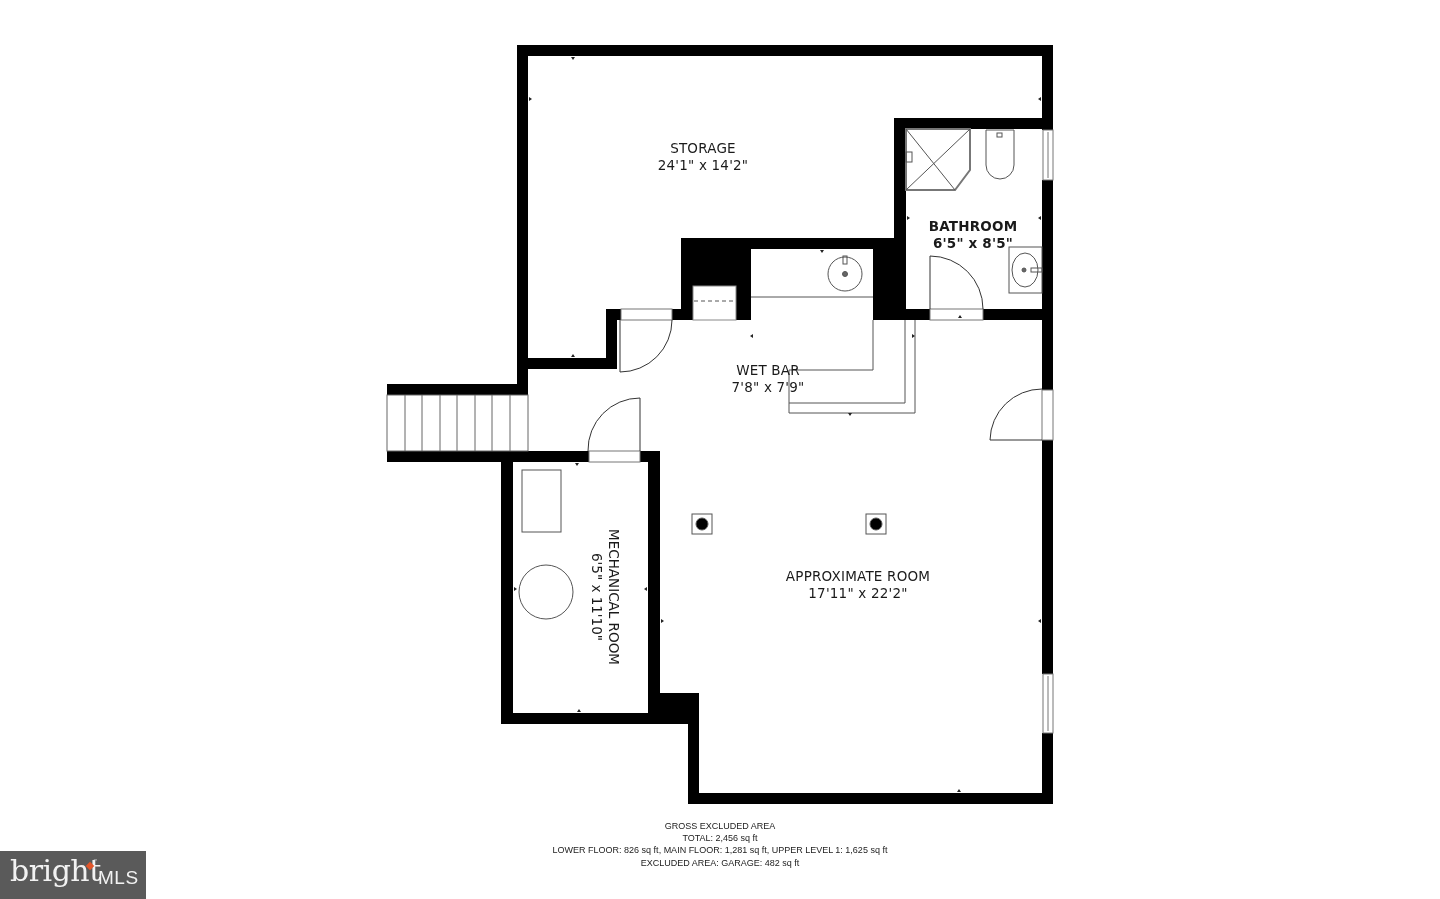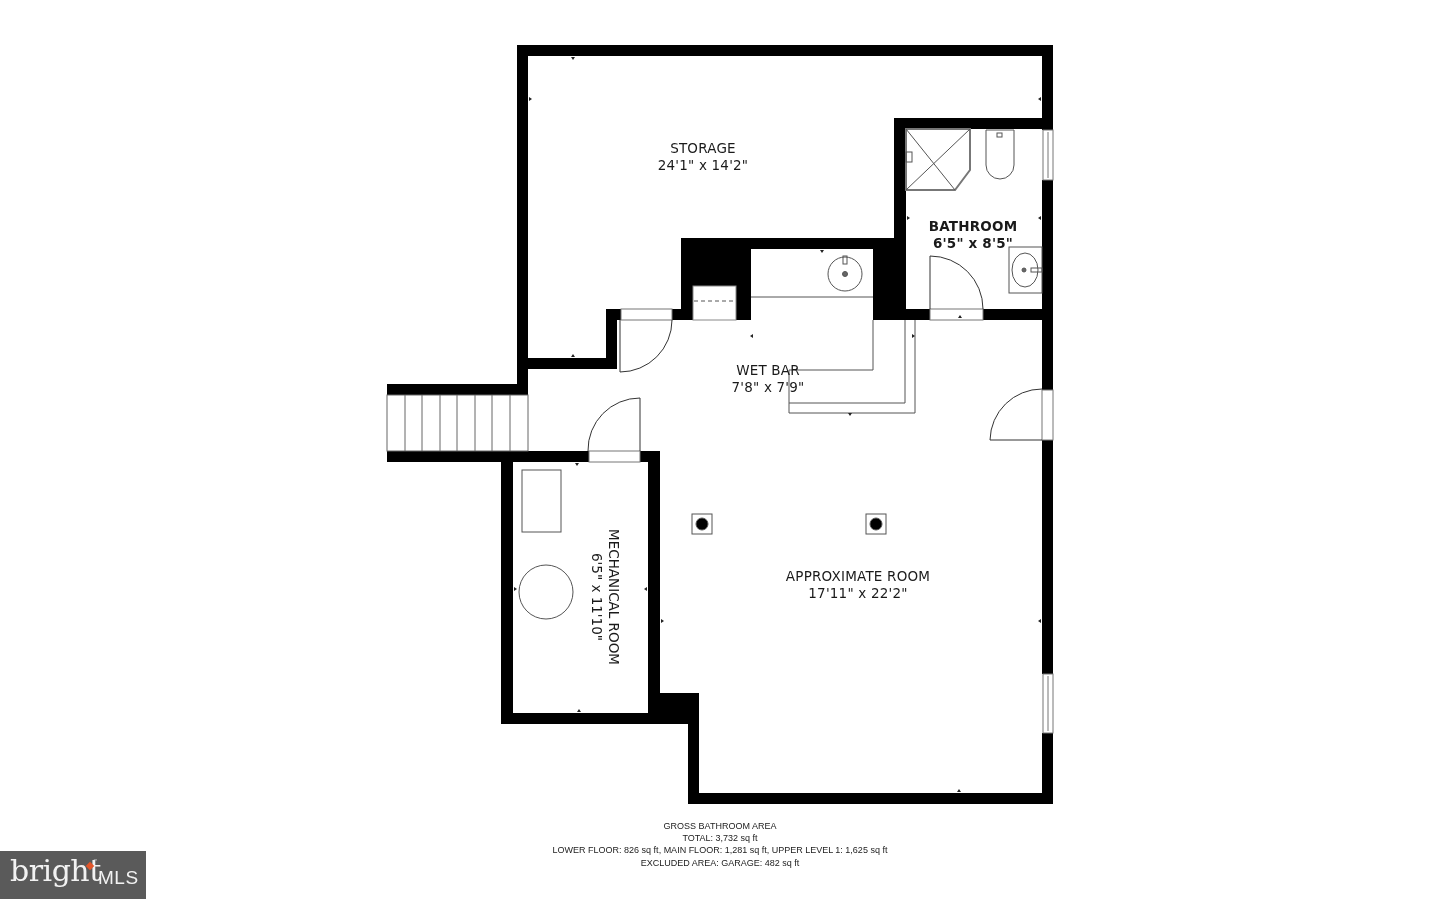--- a/index.html
+++ b/index.html
@@ -186,22 +186,22 @@
   <span>MECHANICAL ROOM</span>
   <span>6'5" x 11'10"</span>
 </div>
 
 <div class="room-label" style="left:758px; top:568px; width:200px;">
   <span>APPROXIMATE ROOM</span>
   <span>17'11" x 22'2"</span>
 </div>
 
 <div class="footer">
-  <div>GROSS BATHROOM AREA</div>
-  <div>TOTAL: 3,732 sq ft</div>
+  <div>GROSS EXCLUDED AREA</div>
+  <div>TOTAL: 2,456 sq ft</div>
   <div>LOWER FLOOR: 826 sq ft, MAIN FLOOR: 1,281 sq ft, UPPER LEVEL 1: 1,625 sq ft</div>
   <div>EXCLUDED AREA: GARAGE: 482 sq ft</div>
 </div>
 
 <div class="brand">
   <span class="word">bright</span>
   <span class="dot"></span>
   <span class="tm">™</span>
   <span class="mls">MLS</span>
 </div>

